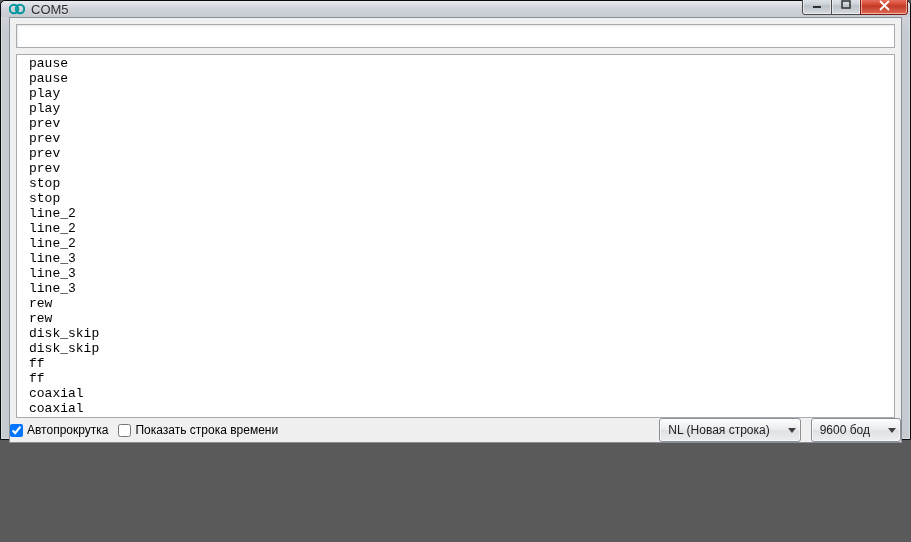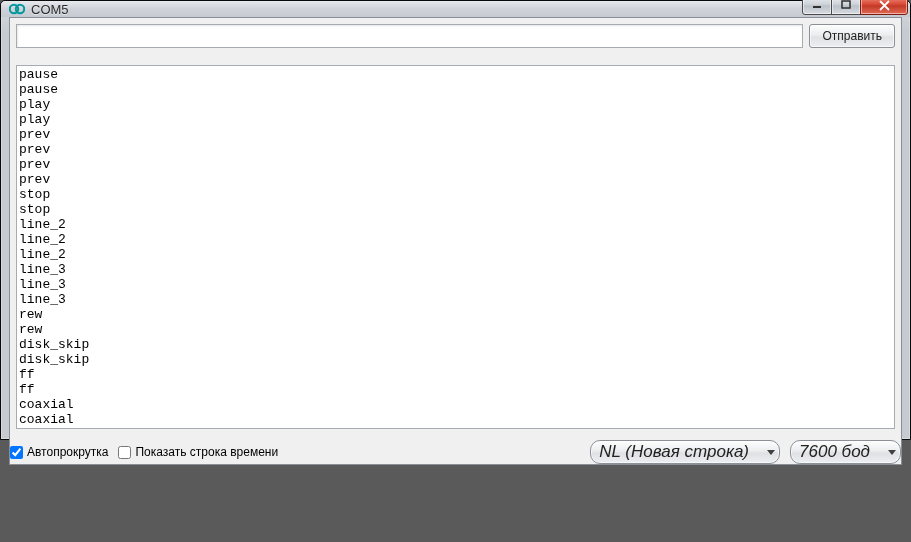--- a/index.html
+++ b/index.html
@@ -100,27 +100,27 @@
     font-family: inherit;
     font-size: 12px;
     color: #222;
     cursor: default;
     box-shadow: inset 0 0 0 1px rgba(255,255,255,0.6);
     white-space: nowrap;
   }
 
   .output {
     flex: 1;
-    margin: 11px 6px;
+    margin: 0 6px;
     background: #fff;
     border: 1px solid #a7acb2;
     font-family: "Courier New", monospace;
     font-size: 13px;
     line-height: 15px;
-    padding: 1px 2px;
+    padding: 1px 12px;
     overflow: auto;
     white-space: pre;
     color: #000;
   }
 
   .bottomrow {
     display: flex;
     align-items: center;
     padding: 0;
     gap: 10px;
@@ -133,27 +133,26 @@
   .chk input[type="checkbox"] {
     width: 13px; height: 13px;
     margin: 0;
   }
   .spacer { flex: 1; }
   .combo {
     height: 24px;
     display: flex;
     align-items: center;
     border: 1px solid #8b9097;
-    border-radius: 10px;
+    border-radius: 3px;
     background: linear-gradient(to bottom, #fdfdfe 0%, #ecedef 45%, #dfe1e4 55%, #eceef1 100%);
     box-shadow: inset 0 0 0 1px rgba(255,255,255,0.6);
     padding: 0 4px 0 8px;
-    font-size: 17px;
+    font-size: 12px;
     color: #222;
-    font-style: italic;
   }
   .combo .arrow {
     margin-left: 18px;
     width: 0; height: 0;
     border-left: 4px solid transparent;
     border-right: 4px solid transparent;
     border-top: 5px solid #404040;
   }
   .combo.lineending { min-width: 128px; }
   .combo.baud { min-width: 90px; }
@@ -187,21 +186,20 @@
             <path d="M1 1 L10 10 M10 1 L1 10" stroke="currentColor" stroke-width="1.8"></path>
           </svg>
       </div>
     </div>
   </div>
 
   <div class="client">
 
     <div class="toprow">
       <input class="send-input" type="text" value="" style="">
-      <button class="btn">Отправить</button>
     </div>
 
     <div class="output" id="serial-output">pause
 pause
 play
 play
 prev
 prev
 prev
 prev
@@ -230,19 +228,19 @@
       <label class="chk">
         <input type="checkbox" id="timestamps-cb" style="">
         <span>Показать строка времени</span>
       </label>
       <div class="spacer"></div>
       <div class="combo lineending">
         <span>NL (Новая строка)</span>
         <span class="arrow"></span>
       </div>
       <div class="combo baud">
-        <span>7600 бод</span>
+        <span>9600 бод</span>
         <span class="arrow"></span>
       </div>
     </div>
 
   </div>
 </div>
 
 </body></html>

